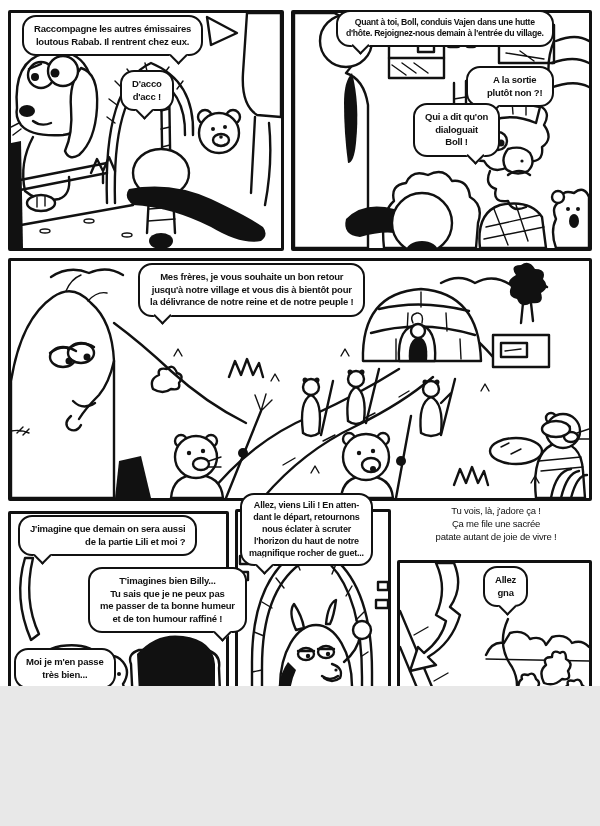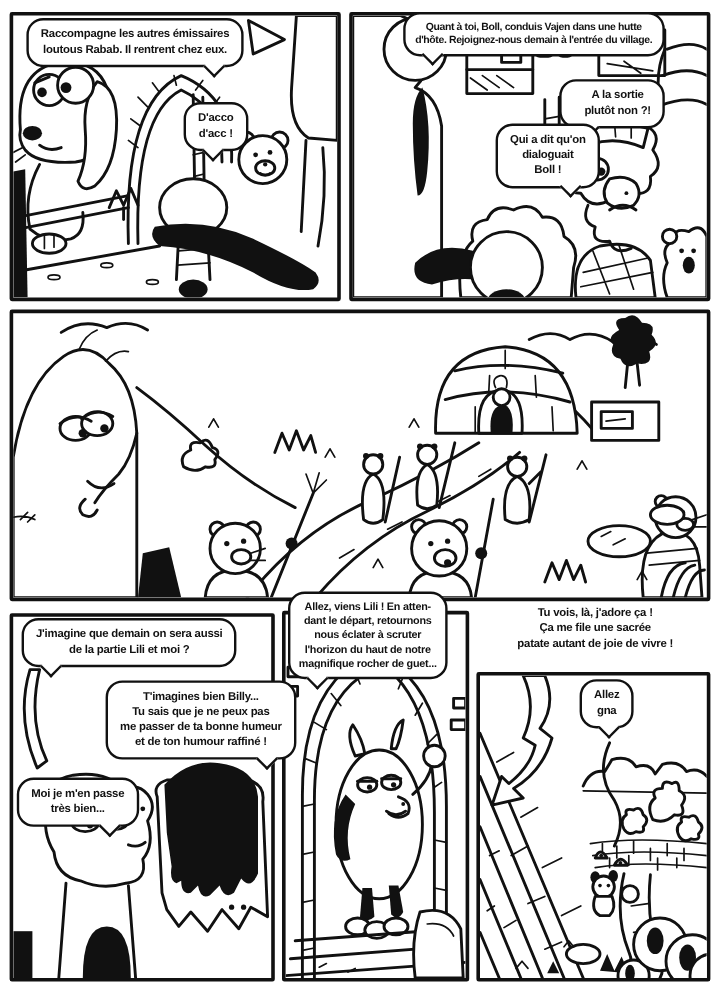--- a/index.html
+++ b/index.html
@@ -1,17 +1,17 @@
 <!DOCTYPE html>
 <html><head>
 <meta charset="utf-8">
 <style>
   html,body{margin:0;padding:0;background:#e8e8e8;}
   .page{
-    position:relative;width:600px;height:826px;background:#ffffff;
+    position:relative;width:600px;height:686px;background:#ffffff;
     font-family:"Liberation Sans", sans-serif;color:#111;overflow:hidden;
     margin:0 auto;
   }
   .panel{
     position:absolute;background:#fff;border:3px solid #111;border-radius:2px;
     box-sizing:border-box;overflow:hidden;
   }
   .panel svg{position:absolute;left:0;top:0;width:100%;height:100%;}
   .bubble{
     position:absolute;z-index:5;background:#fff;border:2.5px solid #111;
@@ -20,21 +20,21 @@
   }
   .bubble.small-font{font-size:8.7px;letter-spacing:-0.3px;padding:5px 8px;}
   .bubble.mid-font{font-size:9px;padding:5px 7px;}
   [class*="tail-"]::after{
     content:"";position:absolute;bottom:-7.5px;width:11px;height:11px;background:#fff;
     border-right:2.5px solid #111;border-bottom:2.5px solid #111;transform:rotate(45deg);
   }
   .tail-bl::after{left:16px;}
   .tail-br::after{right:16px;}
   .caption{
-    position:absolute;z-index:5;font-size:9.5px;font-weight:bold;text-align:center;
+    position:absolute;z-index:5;font-size:9.5px;font-weight:normal;text-align:center;
     line-height:1.35;white-space:pre;letter-spacing:-0.2px;
   }
   svg *{stroke-linecap:round;stroke-linejoin:round;}
   .ln{fill:none;stroke:#111;stroke-width:2.4;}
   .th{fill:none;stroke:#111;stroke-width:1.4;}
   .wh{fill:#fff;stroke:#111;stroke-width:2.4;}
   .bk{fill:#111;stroke:none;}
 </style>
 </head>
 <body>
@@ -397,33 +397,36 @@
         <ellipse class="bk" cx="173" cy="235" rx="7" ry="11"></ellipse>
         <circle class="wh" cx="193" cy="250" r="18"></circle>
       </g>
       <path class="wh" d="M36,0 L54,0 Q64,24 50,44 L60,52 Q52,80 28,94 L36,102 L10,108 L18,84 L24,90 Q42,76 46,58 L36,52 Q48,26 36,0 Z"></path>
       <path class="ln" d="M108,56 Q96,82 112,104 Q122,122 112,142" stroke-width="2"></path>
     </svg>
   </div>
 
   <div class="bubble tail-br" style="left:22px;top:15px;">Raccompagne les autres émissaires
 loutous Rabab. Il rentrent chez eux.</div>
-  <div class="bubble tail-bl" style="left:120px;top:85px;margin-left:33px;">D'acco
+  <div class="bubble tail-bl" style="left:120px;top:70px;">D'acco
 d'acc !</div>
 
   <div class="bubble small-font tail-bl" style="left:336px;top:10px;">Quant à toi, Boll, conduis Vajen dans une hutte
 d'hôte. Rejoignez-nous demain à l'entrée du village.</div>
   <div class="bubble tail-bl" style="left:466px;top:66px;padding-left:19px;">A la sortie
 plutôt non ?!</div>
   <div class="bubble tail-br" style="left:393px;top:103px;margin-left:20px;">Qui a dit qu'on
 dialoguait
 Boll !</div>
 
-
-  <div class="bubble tail-bl" style="left:18px;top:515px;">J'imagine que demain on sera aussi
+  <div class="bubble tail-bl" style="left:138px;top:263px;">Mes frères, je vous souhaite un bon retour
+jusqu'à notre village et vous dis à bientôt pour
+la délivrance de notre reine et de notre peuple !</div>
+
+  <div class="bubble tail-bl" style="left:18px;top:515px;text-align:right;">J'imagine que demain on sera aussi
 de la partie Lili et moi ?</div>
   <div class="bubble tail-br" style="left:50px;top:567px;margin-left:38px;">T'imagines bien Billy...
 Tu sais que je ne peux pas
 me passer de ta bonne humeur
 et de ton humour raffiné !</div>
   <div class="bubble tail-br" style="left:14px;top:648px;text-align:center;">Moi je m'en passe
 très bien...</div>
 
   <div class="bubble mid-font tail-bl" style="left:240px;top:493px;">Allez, viens Lili ! En atten-
 dant le départ, retournons

